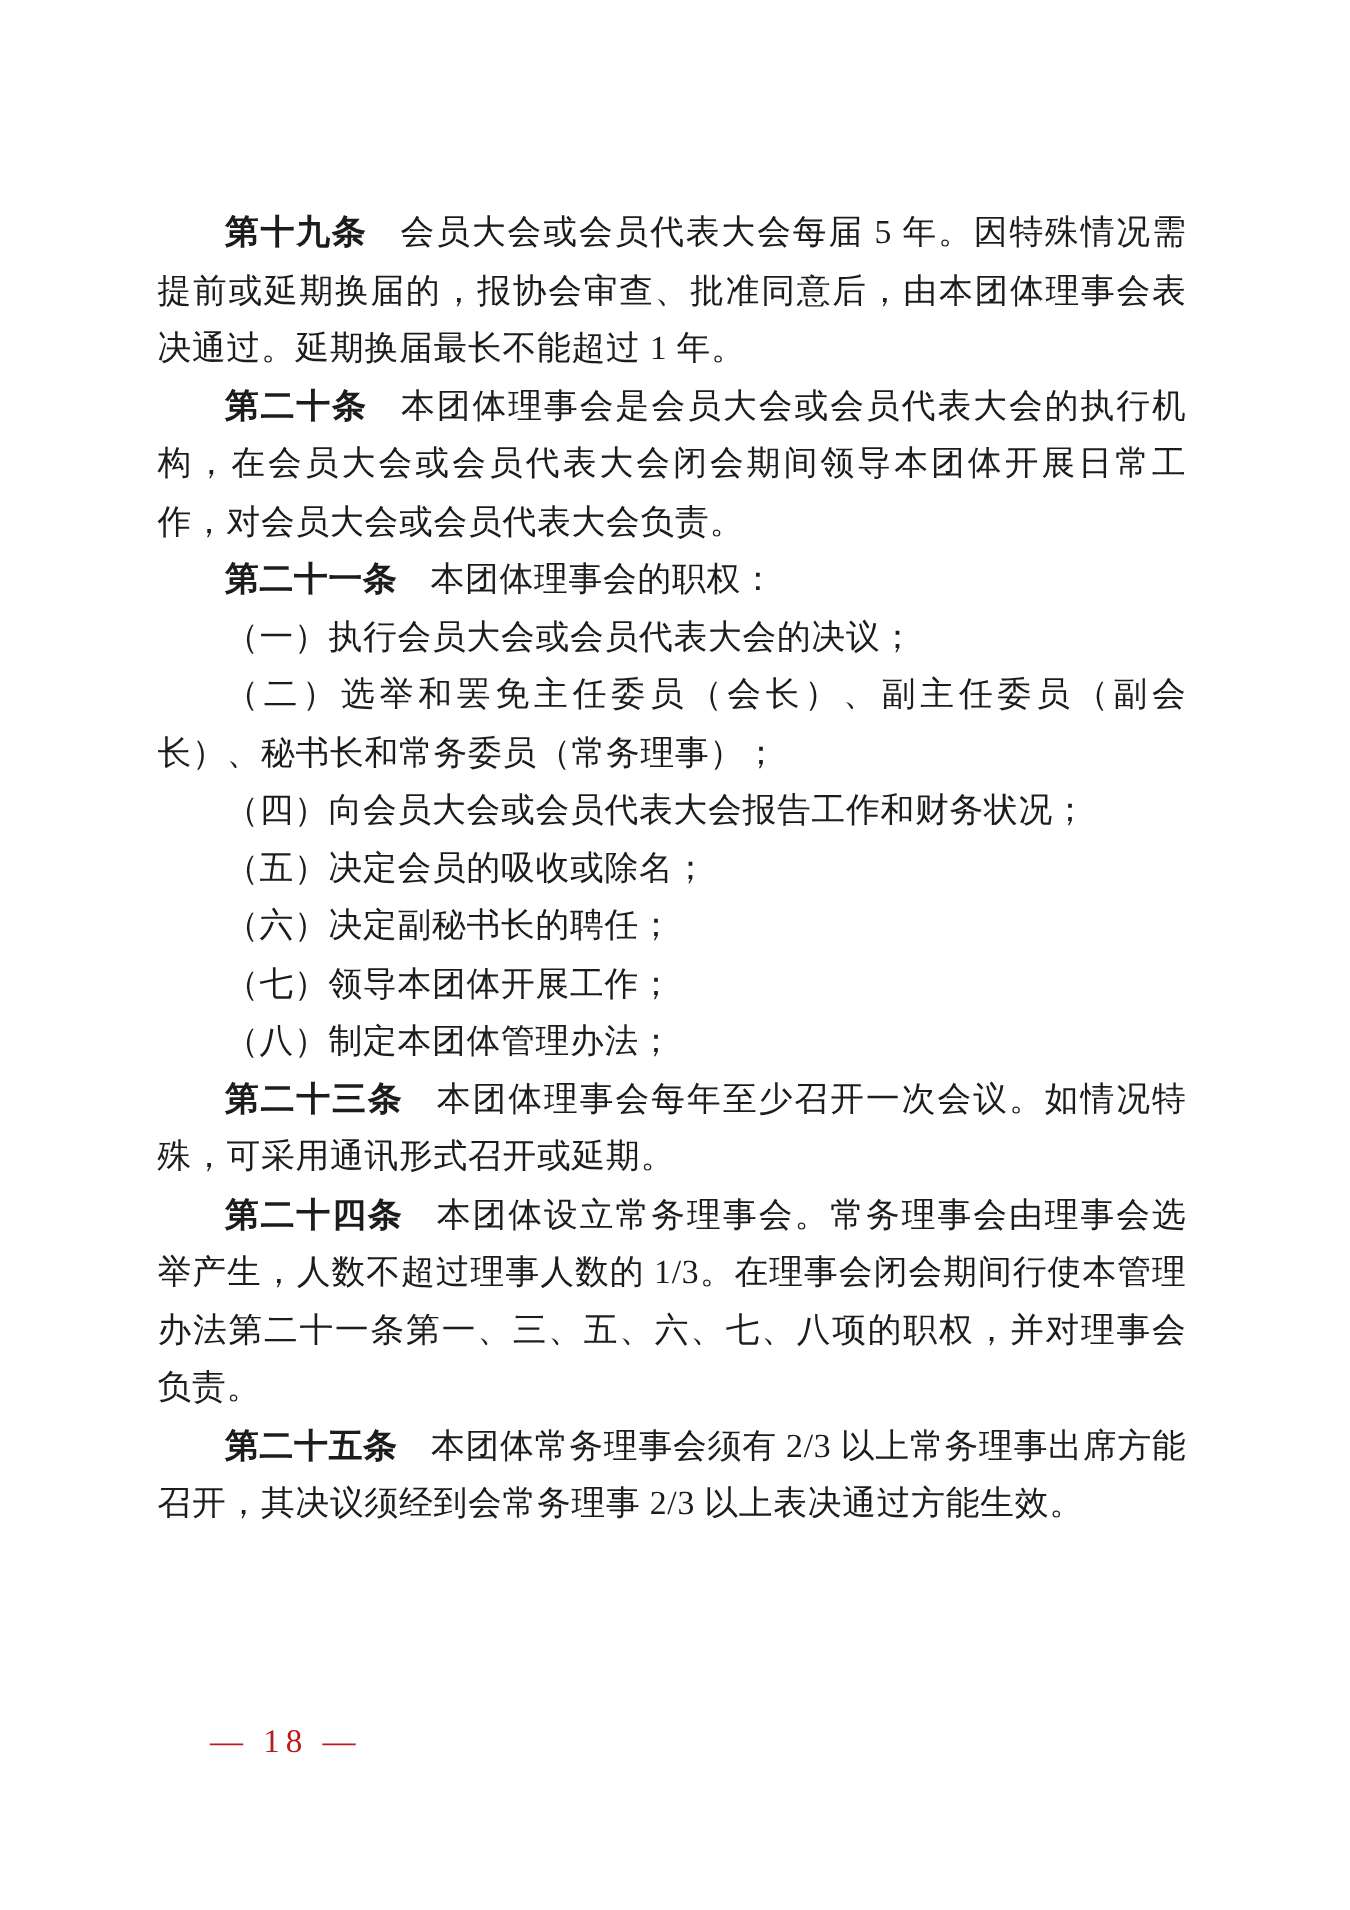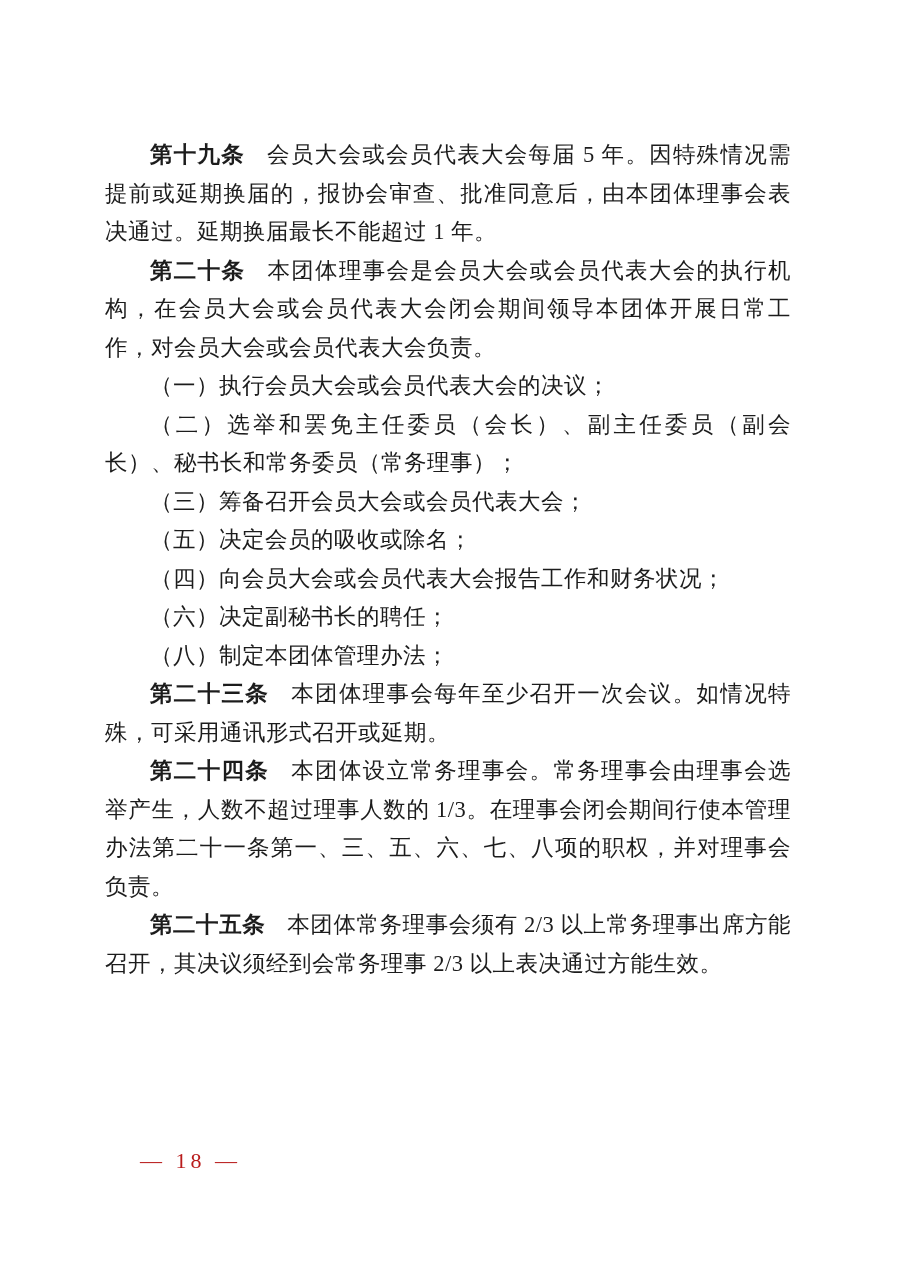--- a/index.html
+++ b/index.html
@@ -51,33 +51,34 @@
 </head>
 <body>
 
 <div class="page">
   <div class="content">
 
     <p class="para"><span class="lead">第十九条</span><span>会员大会或会员代表大会每届 5 年。因特殊情况需提前或延期换届的，报协会审查、批准同意后，由本团体理事会表决通过。延期换届最长不能超过 1 年。</span></p>
 
     <p class="para"><span class="lead">第二十条</span><span>本团体理事会是会员大会或会员代表大会的执行机构，在会员大会或会员代表大会闭会期间领导本团体开展日常工作，对会员大会或会员代表大会负责。</span></p>
 
+    <p class="para"><span class="lead">第二十一条</span><span>本团体理事会的职权：</span></p>
 
     <p class="para"><span class="lead"></span><span>（一）执行会员大会或会员代表大会的决议；</span></p>
 
     <p class="para"><span class="lead"></span><span>（二）选举和罢免主任委员（会长）、副主任委员（副会长）、秘书长和常务委员（常务理事）；</span></p>
 
-    <p class="para"><span class="lead"></span><span>（三）筹备召开会员大会或会员代表大会；</span></p>
+
+    <p class="para"><span class="lead"></span><span>（四）向会员大会或会员代表大会报告工作和财务状况；</span></p>
 
     <p class="para"><span class="lead"></span><span>（五）决定会员的吸收或除名；</span></p>
 
-    <p class="para"><span class="lead"></span><span>（四）向会员大会或会员代表大会报告工作和财务状况；</span></p>
-
     <p class="para"><span class="lead"></span><span>（六）决定副秘书长的聘任；</span></p>
 
+    <p class="para"><span class="lead"></span><span>（七）领导本团体开展工作；</span></p>
 
     <p class="para"><span class="lead"></span><span>（八）制定本团体管理办法；</span></p>
 
 
 
     <p class="para"><span class="lead">第二十三条</span><span>本团体理事会每年至少召开一次会议。如情况特殊，可采用通讯形式召开或延期。</span></p>
 
     <p class="para"><span class="lead">第二十四条</span><span>本团体设立常务理事会。常务理事会由理事会选举产生，人数不超过理事人数的 1/3。在理事会闭会期间行使本管理办法第二十一条第一、三、五、六、七、八项的职权，并对理事会负责。</span></p>
 
     <p class="para"><span class="lead">第二十五条</span><span>本团体常务理事会须有 2/3 以上常务理事出席方能召开，其决议须经到会常务理事 2/3 以上表决通过方能生效。</span></p>

